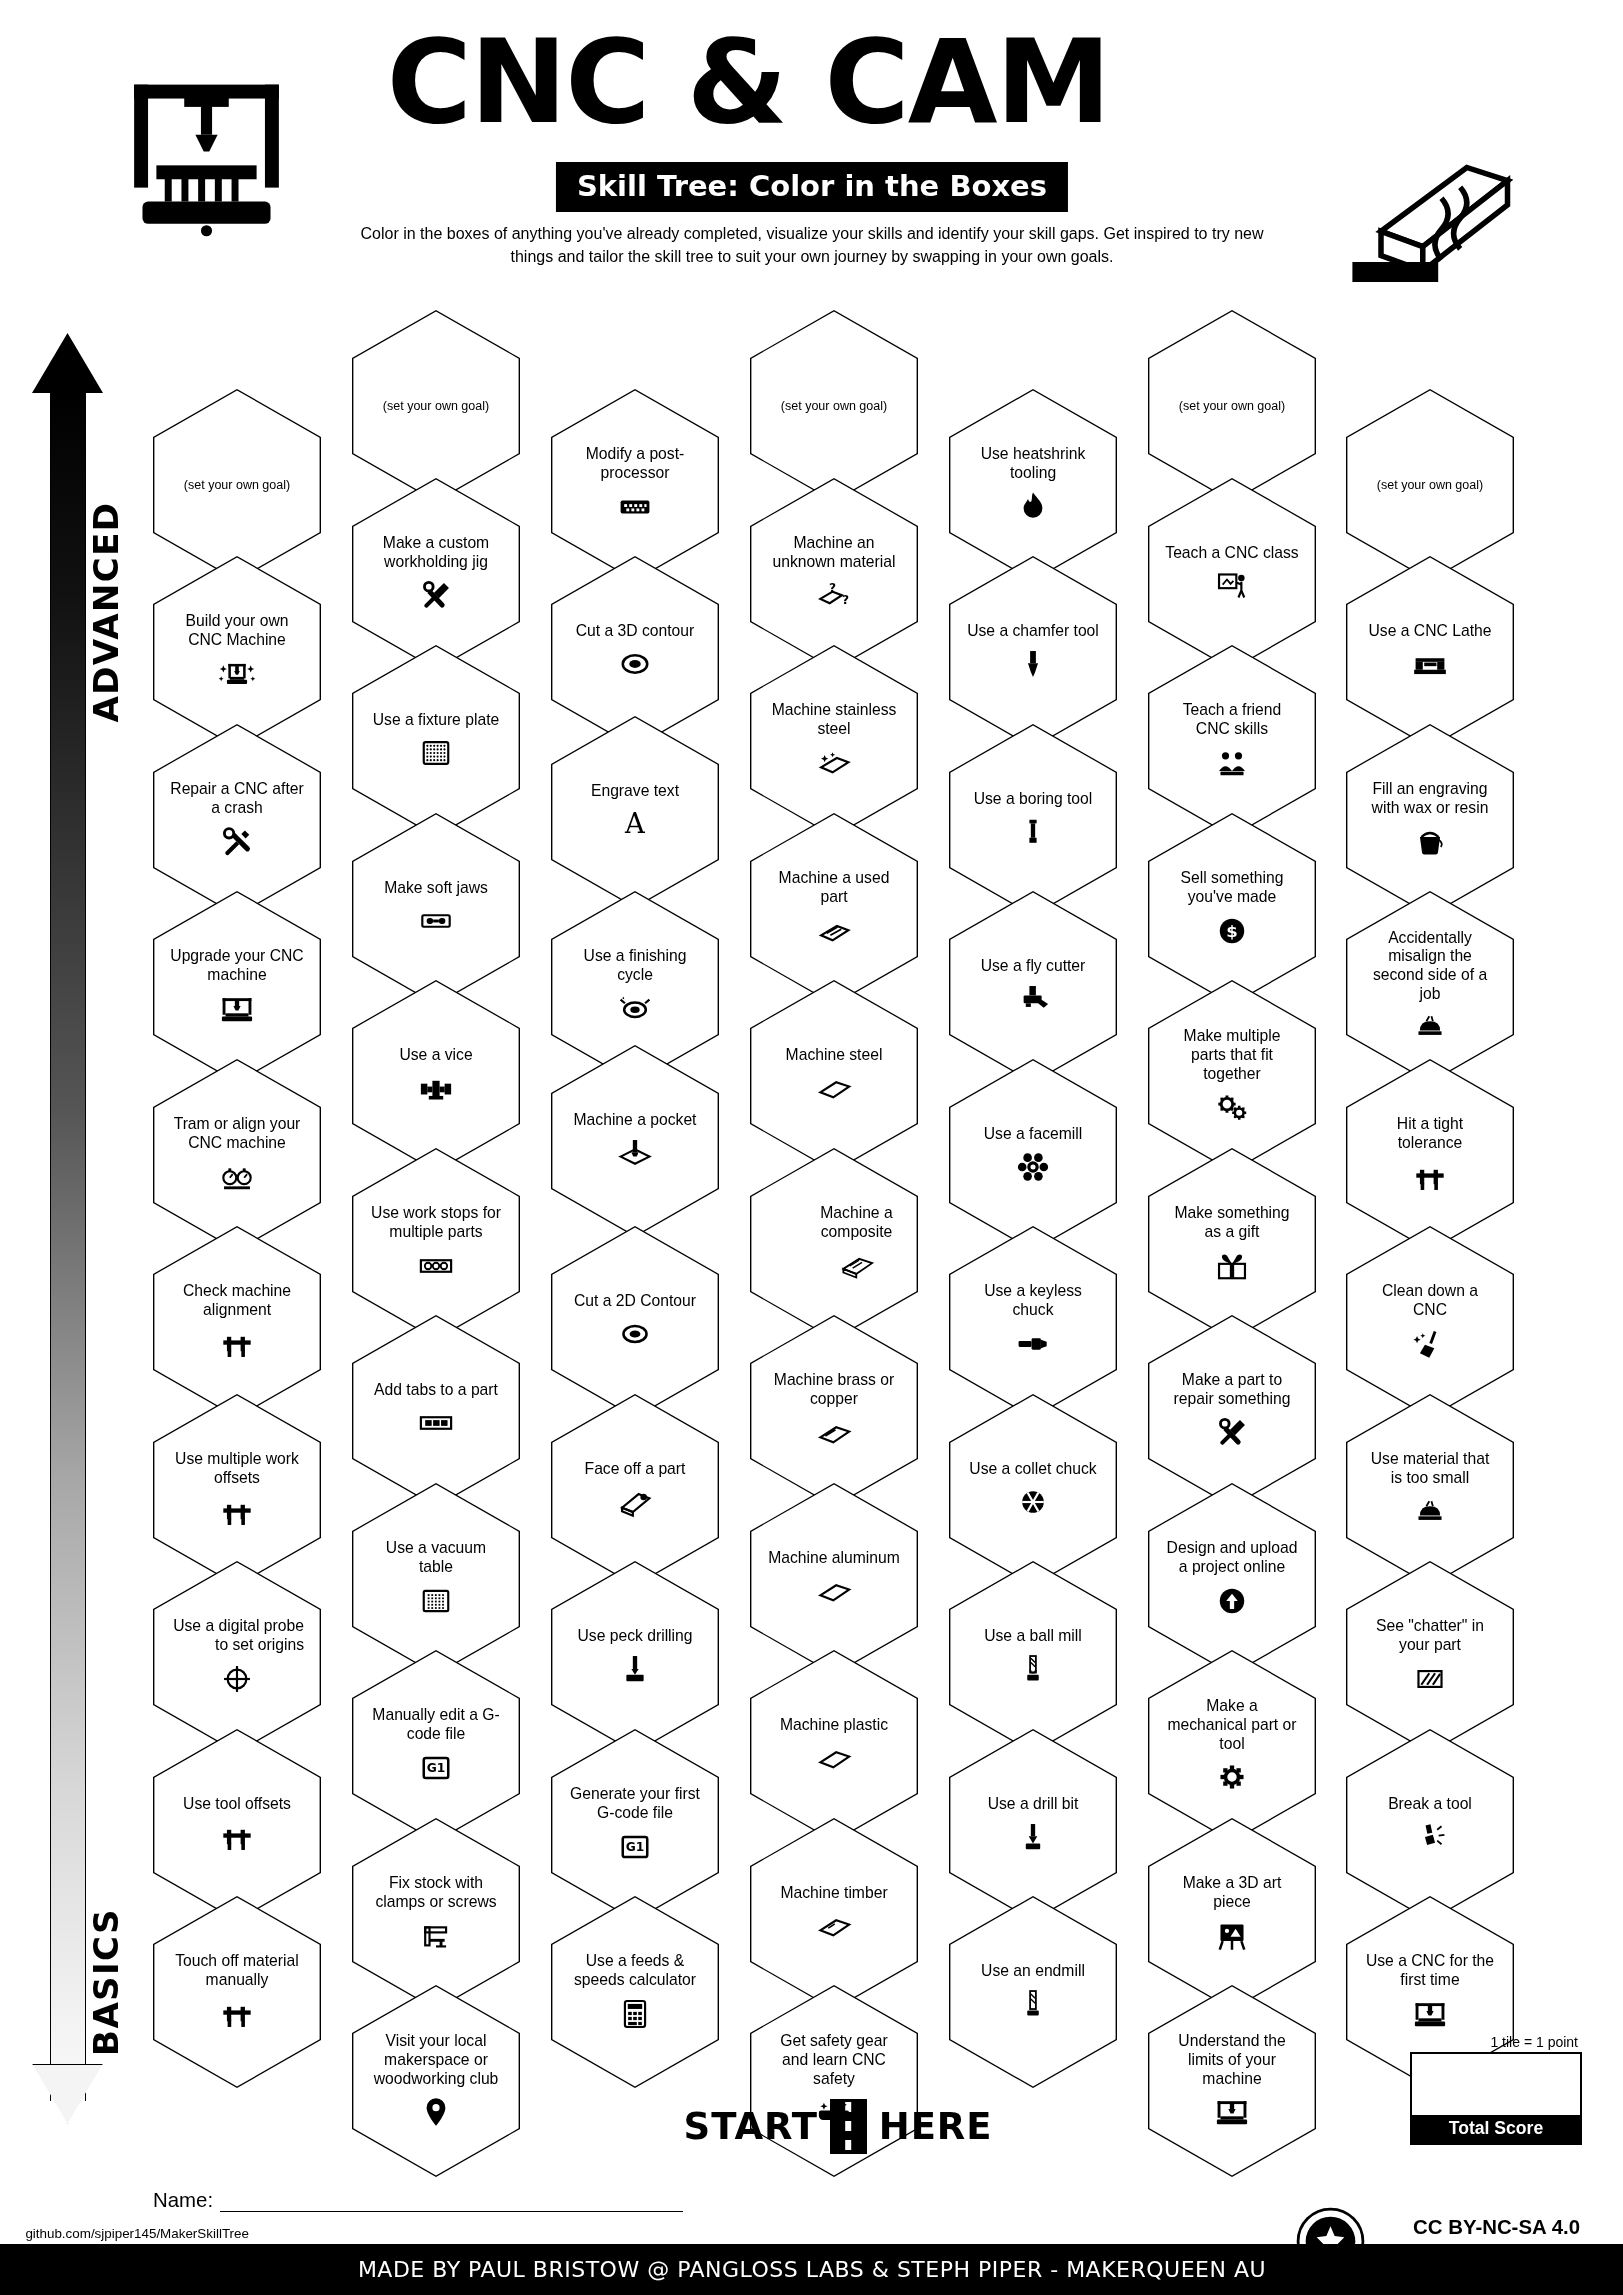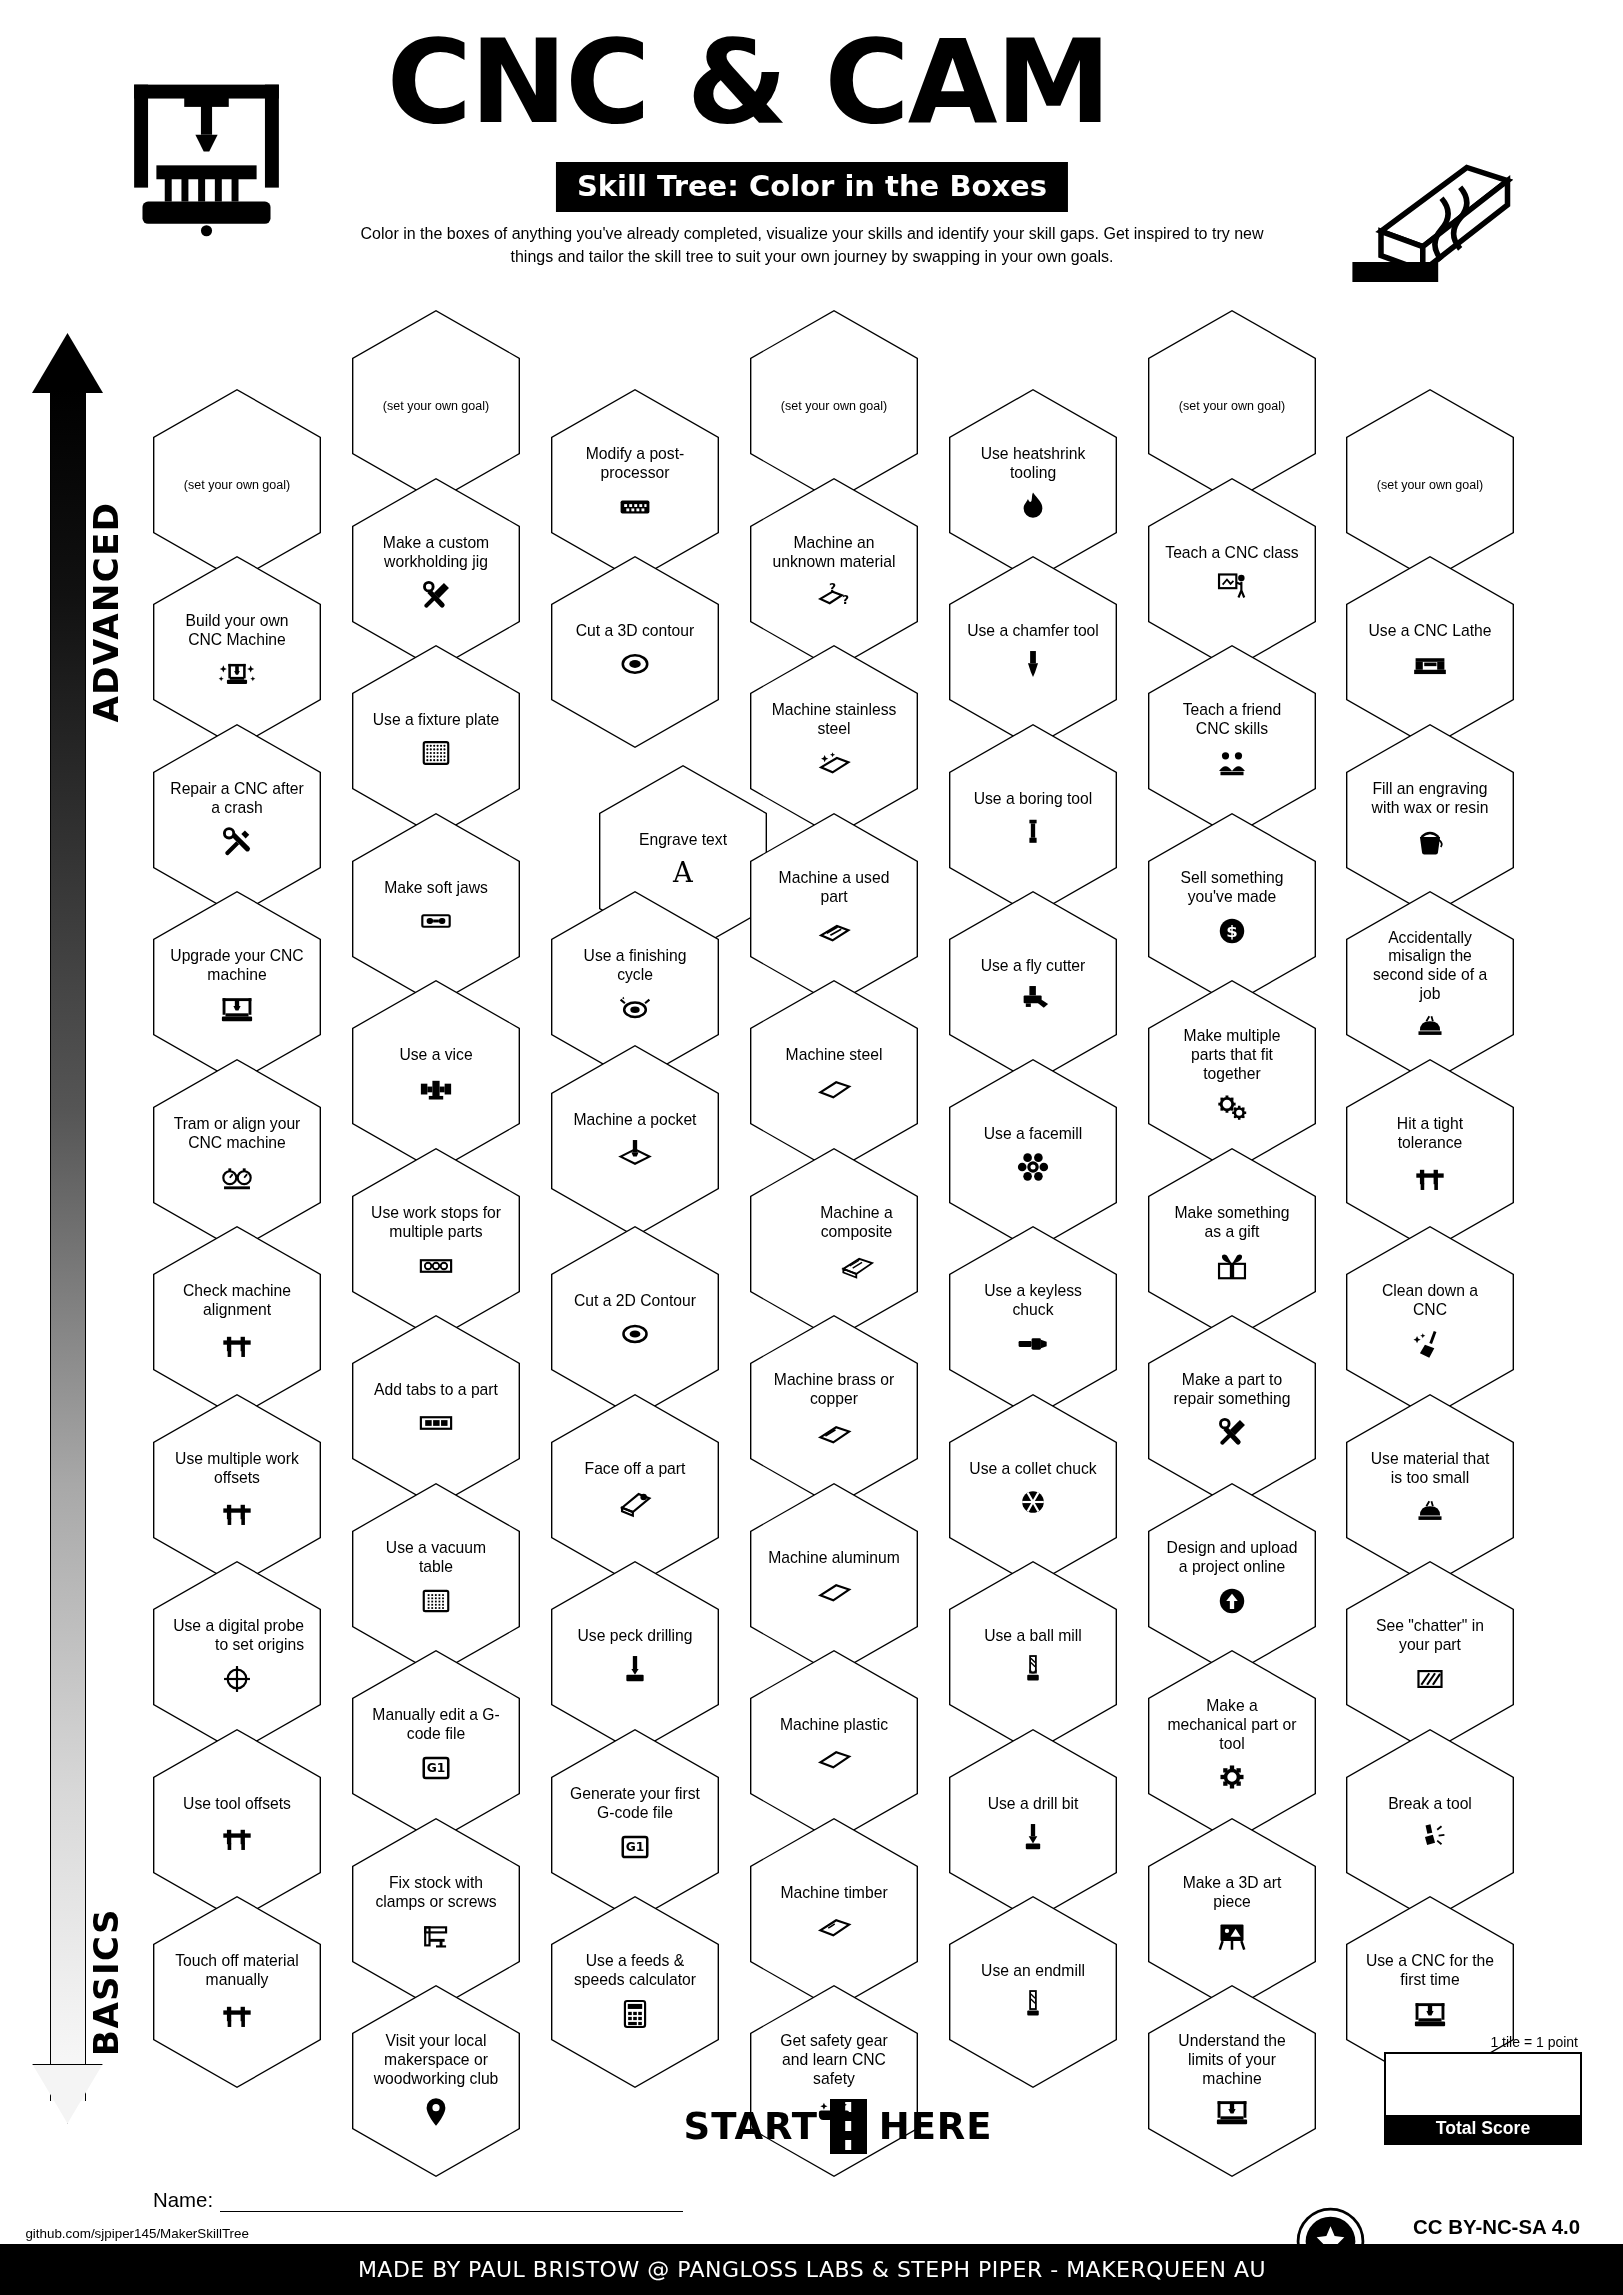--- a/index.html
+++ b/index.html
@@ -97,21 +97,21 @@
     position:absolute; left:662px; top:2096px; width:352px; height:60px;
     display:flex; align-items:center; justify-content:center; gap:12px;
   }
   #start-here .word { font-size:37px; font-weight:bold; font-family:"DejaVu Sans", sans-serif; letter-spacing:0.9px;}
   #road {
     width:37px; height:55px; background:#000; position:relative;
   }
   #road .dash { position:absolute; left:50%; transform:translateX(-50%); width:5.6px; background:#fff; }
 
   
-  #score-box { position:absolute; right:42px; top:2052px; width:198px; height:93px; }
+  #score-box { position:absolute; right:42px; top:2052px; width:172px; height:93px; }
   #score-note { position:absolute; right:46px; top:2034px; font-size:14px; }
   #score-inner { position:absolute; inset:0; border:2.3px solid #000; background:#fff; }
   #score-label {
     position:absolute; left:0; bottom:0; width:100%; background:#000; color:#fff;
     text-align:center; font-size:17.6px; padding:3.7px 0 5.6px 0; font-weight:bold;
   }
 
   
   #name-row { position:absolute; left:153px; top:2189px; font-size:20.4px; display:flex; align-items:flex-end; gap:6.5px;}
   #name-line { width:463px; border-bottom:1.9px solid #000; height:21px; }
@@ -567,21 +567,21 @@
         <div class="lbl">Cut a 3D contour</div>
         <div class="ico">
           <svg viewBox="0 0 100 100" width="44" height="36">
             <ellipse cx="50" cy="50" rx="34" ry="24" fill="none" stroke="#000" stroke-width="7"></ellipse>
             <ellipse cx="50" cy="50" rx="16" ry="11"></ellipse>
             <path d="M20 34 l-10 -8 M80 34 l10 -8"></path>
           </svg>
         </div>
       </div>
     </div>
-    <div class="hex" style="left: 551px; top: 765px; margin-left: 48px;">
+    <div class="hex" style="left: 551px; top: 716px;">
       <div class="shape"></div>
       <div class="inner"></div>
       <div class="content">
         <div class="lbl">Engrave text</div>
         <div class="ico">
           <svg viewBox="0 0 100 100" width="44" height="36" style="font-size:62px">
             <text x="50" y="76" font-size="76" text-anchor="middle" font-family="DejaVu Serif">A</text>
           </svg>
         </div>
       </div>

